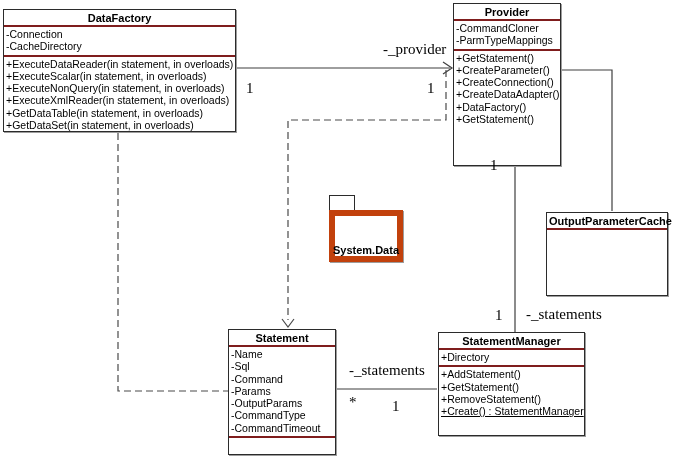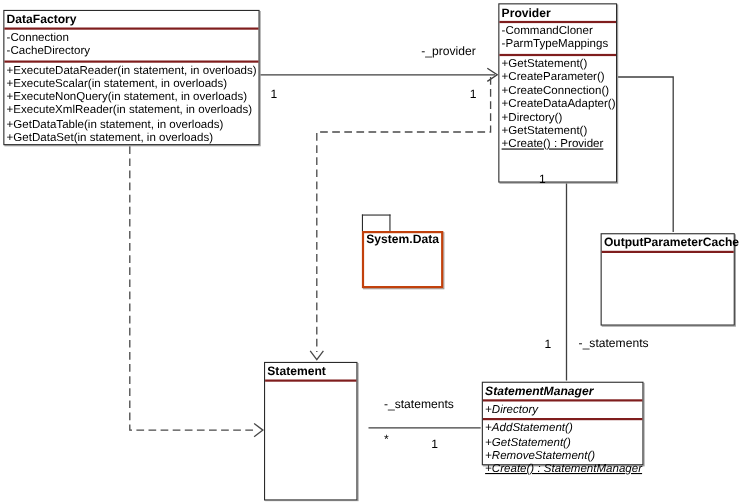--- a/index.html
+++ b/index.html
@@ -7,44 +7,44 @@
     position:relative; width:674px; height:456px; background:#ffffff;
     font-family:"Liberation Sans", sans-serif; color:#000; overflow:hidden;
   }
   svg.lines { position:absolute; left:0; top:0; width:674px; height:456px; }
 
   .uml-class {
     position:absolute; background:#fff; border:1px solid #2b2b2b;
     box-shadow:1px 1px 0 #9d9d9d; display:flex; flex-direction:column;
     font-size:10.5px; box-sizing:border-box;
   }
-  .uml-title { font-weight:bold; font-size:11px; padding:2px 2px 1px; white-space:nowrap; }
+  .uml-title { font-weight:bold; font-size:11px; text-align:center; padding:2px 2px 1px; white-space:nowrap; }
   .uml-attrs, .uml-methods { border-top:2px solid #7f1d1d; padding:1px 1px 2px 2px; }
   .uml-attrs:empty { min-height:11px; }
   .uml-methods { flex:1; }
   .member { white-space:nowrap; line-height:12.3px; }
   .member.u { text-decoration:underline; }
 
   
   .c-datafactory     { left:3px;   top:9px;   width:233px; height:123px; }
   .c-provider        { left:453px; top:3px;   width:108px; height:163px; }
   .c-opcache         { left:546px; top:212px; width:122px; height:84px;  }
-  .c-statement       { left:240px; top:329px; width:85px;  height:126px; }
-  .c-stmtmanager     { left:438px; top:347px; width:147px; height:76px;font-style:italic;  }
+  .c-statement       { left:228px; top:329px; width:108px;  height:126px; }
+  .c-stmtmanager     { left:438px; top:332px; width:147px; height:104px;  }
 
   
   .pkg-tab  { position:absolute; left:329px; top:195px; width:26px; height:15px;
               border:1px solid #2b2b2b; border-bottom:none; background:#fff; box-sizing:border-box; }
   .pkg-body { position:absolute; left:329px; top:210px; width:74px; height:52px;
-              border:2px solid #c2410c; background:#fff; box-shadow:1px 1px 0 #9d9d9d;
-              box-sizing:border-box; display:flex; align-items:flex-start; justify-content:center; }
+              border:6px solid #c2410c; background:#fff; box-shadow:1px 1px 0 #9d9d9d;
+              box-sizing:border-box; display:flex; align-items:flex-end; justify-content:center; }
   .pkg-name { font-weight:bold; font-size:11px; }
 
   
-  .lbl { position:absolute; font-size:11px; white-space:nowrap; }
+  .lbl { position:absolute; font-size:15px; white-space:nowrap;font-family:Liberation Serif, serif; }
   .l-provider-role   { left:383px; top:41px;  }
   .l-df-p-m1         { left:246px; top:80px;  }
   .l-df-p-m2         { left:427px; top:80px;  }
   .l-p-sm-m1         { left:490px; top:157px; }
   .l-p-sm-m2         { left:495px; top:307px; }
   .l-p-sm-role       { left:526px; top:306px; }
   .l-s-sm-role       { left:349px; top:362px; }
   .l-s-sm-m1         { left:349px; top:394px; }
   .l-s-sm-m2         { left:392px; top:398px; }
 </style>
@@ -91,33 +91,41 @@
     <div class="uml-title">Provider</div>
     <div class="uml-attrs">
         <div class="member">-CommandCloner</div>
         <div class="member">-ParmTypeMappings</div>
       </div>
     <div class="uml-methods">
         <div class="member">+GetStatement()</div>
         <div class="member">+CreateParameter()</div>
         <div class="member">+CreateConnection()</div>
         <div class="member">+CreateDataAdapter()</div>
-        <div class="member">+Directory()</div>
+        <div class="member">+DataFactory()</div>
         <div class="member">+GetStatement()</div>
-        <div class="member u">+Create() : Provider</div>
       </div>
   </div>
 
   <div class="uml-class c-opcache">
     <div class="uml-title">OutputParameterCache</div>
     <div class="uml-attrs"></div>
   </div>
 
   <div class="uml-class c-statement">
     <div class="uml-title">Statement</div>
+    <div class="uml-attrs">
+        <div class="member">-Name</div>
+        <div class="member">-Sql</div>
+        <div class="member">-Command</div>
+        <div class="member">-Params</div>
+        <div class="member">-OutputParams</div>
+        <div class="member">-CommandType</div>
+        <div class="member">-CommandTimeout</div>
+      </div>
     <div class="uml-methods"></div>
   </div>
 
   <div class="uml-class c-stmtmanager">
     <div class="uml-title">StatementManager</div>
     <div class="uml-attrs">
         <div class="member">+Directory</div>
       </div>
     <div class="uml-methods">
         <div class="member">+AddStatement()</div>

